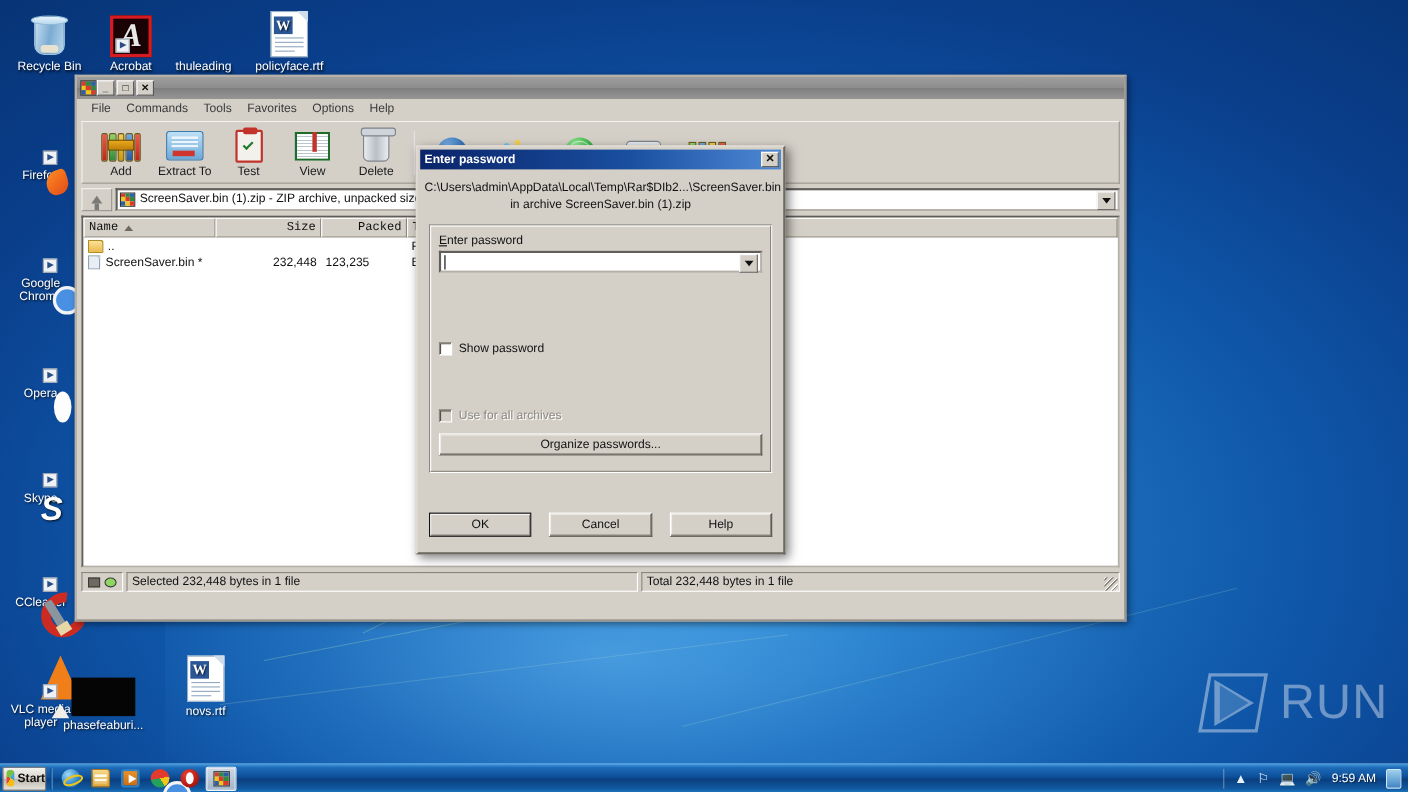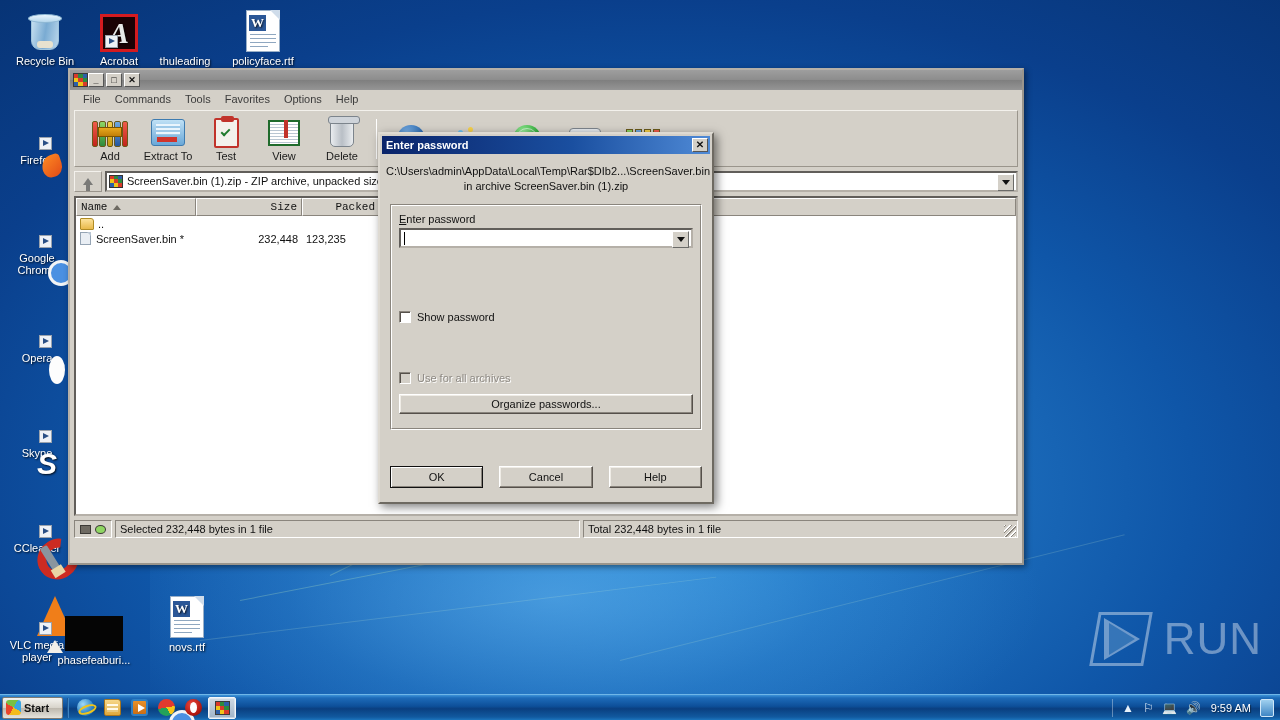--- a/index.html
+++ b/index.html
@@ -176,21 +176,21 @@
   }
   .combo-arrow .tri { width:0;height:0;border-left:4px solid transparent;border-right:4px solid transparent;border-top:5px solid #111; }
   
   .wr-list { margin: 4px 4px 0 4px; height: 320px; background: #fff; border: 2px inset #b5b0a8; display: flex; flex-direction: column; }
   .lst-head { display: flex; height: 18px; background: #d4d0c8; }
   .lst-head .col {
     border: 1px solid #fff; border-right-color: #8a857d; border-bottom-color: #8a857d;
     font-size: 11px; color: #111; display: flex; align-items: center; padding: 0 4px; background:#d4d0c8;font-family:Liberation Mono, monospace;
   }
   .col-name { width: 120px; }
-  .col-size { width: 106px; justify-content: flex-end; }
+  .col-size { width: 96px; justify-content: flex-end; }
   .col-packed { width: 78px; justify-content: flex-end; }
   .col-type { width: 92px; }
   .col-mod { flex: 1; }
   .sort-asc { width:0;height:0;border-left:4px solid transparent;border-right:4px solid transparent;border-bottom:5px solid #6e6a62; margin-left:6px; }
   .lst-body { flex: 1; background: #fff; }
   .lrow { display: flex; height: 15px; font-size: 11px; color: #111; align-items: center; }
   .lrow .c { padding: 0 4px; overflow: hidden; white-space: nowrap; }
   .f-ic-folder { width: 14px; height: 12px; background: linear-gradient(180deg,#fde29a,#e8b94a); border: 1px solid #b08b23; border-radius: 1px 3px 1px 1px; margin-right: 4px; flex: none; }
   .f-ic-file { width: 11px; height: 13px; background: #e9eef4; border: 1px solid #95a4b4; margin-right: 5px; flex:none; position: relative; }
   .f-ic-file::before { content:""; position:absolute; right:-1px; top:-1px; border-left:4px solid transparent; border-top:4px solid #b9c6d4; }
@@ -244,21 +244,21 @@
   .btn.default { border: 1px solid #111; box-shadow: inset 1px 1px 0 #fff, inset -1px -1px 0 #8a857d; }
   .dlg-btns { position: absolute; left: 10px; right: 10px; bottom: 14px; display: flex; gap: 16px; }
   .dlg-btns .btn { flex: 1; height: 22px; }
   
   #taskbar {
     position: absolute; left: 0; bottom: 0; width: 1280px; height: 26px;
     background: linear-gradient(180deg, #3c93d8 0%, #1d6ab8 12%, #0d4f99 45%, #0a3f80 55%, #11599f 88%, #1c74bd 100%);
     border-top: 1px solid #6fb6e8; display: flex; align-items: center;
   }
   .start-btn {
-    width: 61px; height: 22px; margin-left: 2px; display: flex; align-items: center; gap: 3px; padding-left: 3px;
+    width: 40px; height: 22px; margin-left: 2px; display: flex; align-items: center; gap: 3px; padding-left: 3px;
     background: linear-gradient(180deg, #f4f3ef, #d8d4cb 48%, #bdb8ae 52%, #e6e3dc);
     border: 1px solid #7f7a72; border-radius: 2px; font-size: 11px; font-weight: 700; color: #111;
   }
   .start-orb { width: 15px; height: 15px; border-radius: 3px;
     background: conic-gradient(from 210deg, #e8452c 0 90deg, #79c043 90deg 180deg, #3ca5e0 180deg 270deg, #f4bb1c 270deg 360deg); }
   .tb-sepline { width: 2px; height: 20px; margin: 0 4px; background: linear-gradient(90deg,#0a3f80,#4f9bd8); }
   .qlaunch { display: flex; align-items: center; gap: 10px; padding-left: 4px; }
   .ql { width: 17px; height: 17px; }
   .ie { border-radius: 50%; background: radial-gradient(circle at 35% 30%, #9fd8f5, #2e86c8 60%, #1a5e96); position: relative; }
   .ie::after { content:""; position:absolute; left:1px; top:6px; width:15px; height:5px; border-radius:50%; border:2px solid #f0c419; transform: rotate(-20deg); }

